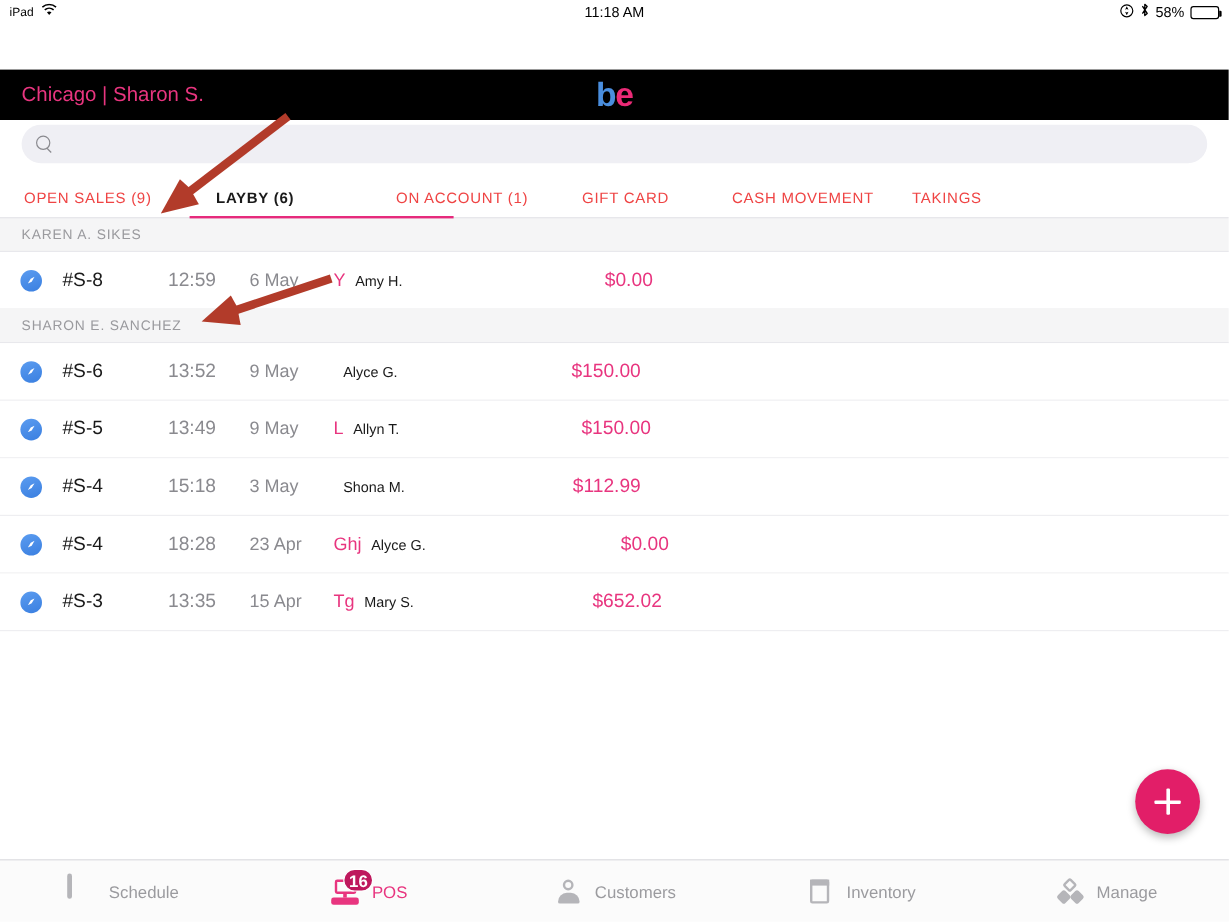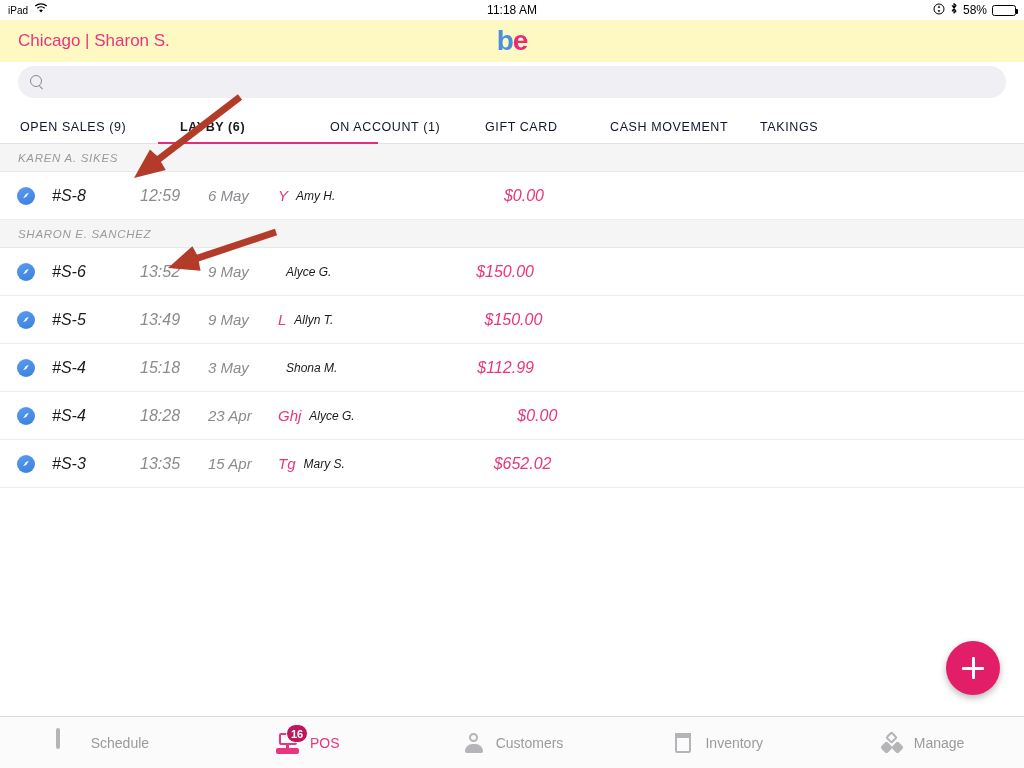--- a/index.html
+++ b/index.html
@@ -38,21 +38,21 @@
   }
   .battery-shell::after {
     content:""; position:absolute; right:-3px; top:3px;
     width:2px; height:5px; background:#000; border-radius:0 1px 1px 0;
   }
   .battery-fill { height:100%; background:#000; border-radius:1.5px; }
 
   
   .app-header {
     height:42px; position:relative; display:flex; align-items:center;
-    padding:0 18px; background:#fef9c3;
+    padding:0 18px; background:#000000;margin-top:38px;
   }
   .store-label { font-size:17px; color:#e8357f; }
   .logo {
     position:absolute; left:0; right:0; text-align:center;
     font-size:28px; font-weight:700; line-height:1; pointer-events:none;
     letter-spacing:-1px;
   }
   .logo .b { color:#4a8ede; }
   .logo .e { color:#ea2a76; }
 
@@ -77,32 +77,32 @@
     font-family:"Liberation Sans", sans-serif; font-size:14px; color:#333;
   }
 
   
   .tabs {
     display:flex; align-items:flex-end; height:36px;
     border-bottom:1px solid #e2e2e6; background:#fff;
     padding-left:20px; position:relative;
   }
   .tab {
-    font-size:12.5px; letter-spacing:0.6px; color:#0f172a;
+    font-size:12.5px; letter-spacing:0.6px; color:#ef4444;
     padding:0 0 9px 0; position:relative; white-space:nowrap;
     flex:0 0 auto; text-align:left;
   }
   .tab.active { color:#1a1a1a; font-weight:700; }
   .tab.active::after {
     content:""; position:absolute; left:-22px; right:-48px; bottom:-1px;
     height:2.5px; background:#e62a7c;
   }
 
   
-  .list { background:#fff;font-style:italic; }
+  .list { background:#fff; }
   .section-header {
     background:#f5f5f6; height:28px; display:flex; align-items:center;
     padding-left:18px; font-size:11.5px; letter-spacing:0.7px; color:#9a9a9e;
     border-bottom:1px solid #e8e8ec;
   }
   .row {
     height:48px; display:flex; align-items:center;
     border-bottom:1px solid #eeeef1; background:#fff;
   }
   .row .cell { flex:0 0 auto; }
@@ -180,21 +180,21 @@
     position:absolute; left:11px; top:14px; width:3px; height:4px; background:#e8357f;
   }
   .ic-pos .base {
     position:absolute; left:1px; top:18px; width:23px; height:6px;
     background:#e8357f; border-radius:2px;
   }
   .badge {
     position:absolute; left:11px; top:-6px;
     min-width:19px; height:19px; padding:0 4px;
     background:#be185d; color:#fff; border-radius:10px;
-    font-size:11px; font-weight:700; line-height:19px; text-align:center;
+    font-size:14px; font-weight:700; line-height:19px; text-align:center;
     border:1.5px solid #fff; z-index:3;
   }
 
   
   .ic-cust { width:26px; height:26px; position:relative; }
   .ic-cust .head {
     position:absolute; left:8.5px; top:3px; width:9px; height:9px;
     border:2px solid #b5b5b9; border-radius:50%;
   }
   .ic-cust .body {

